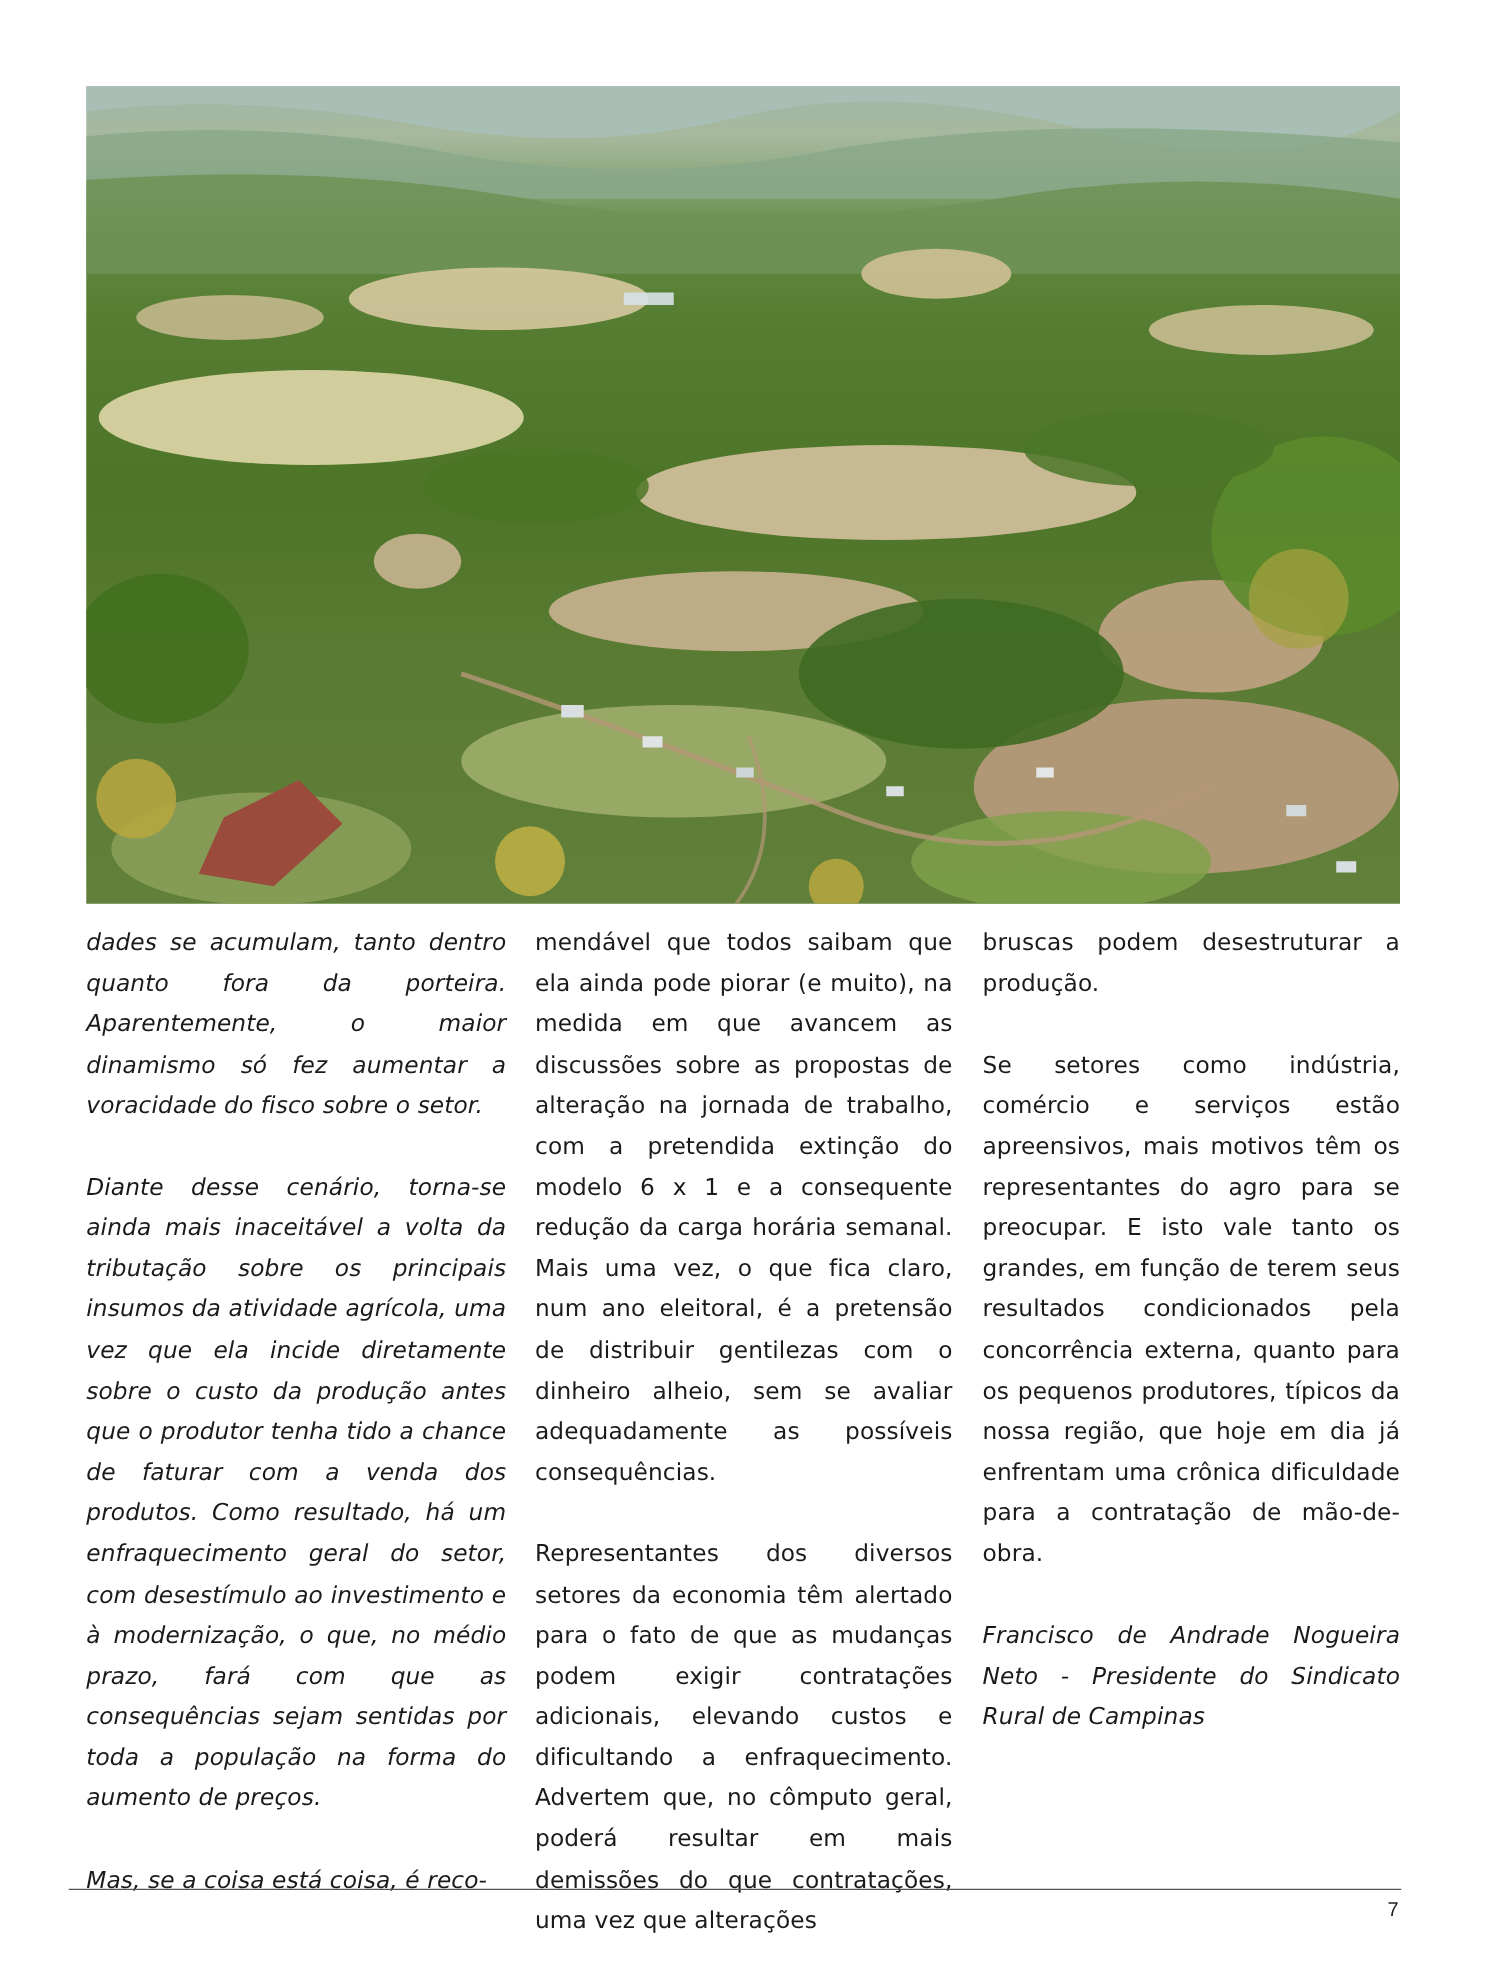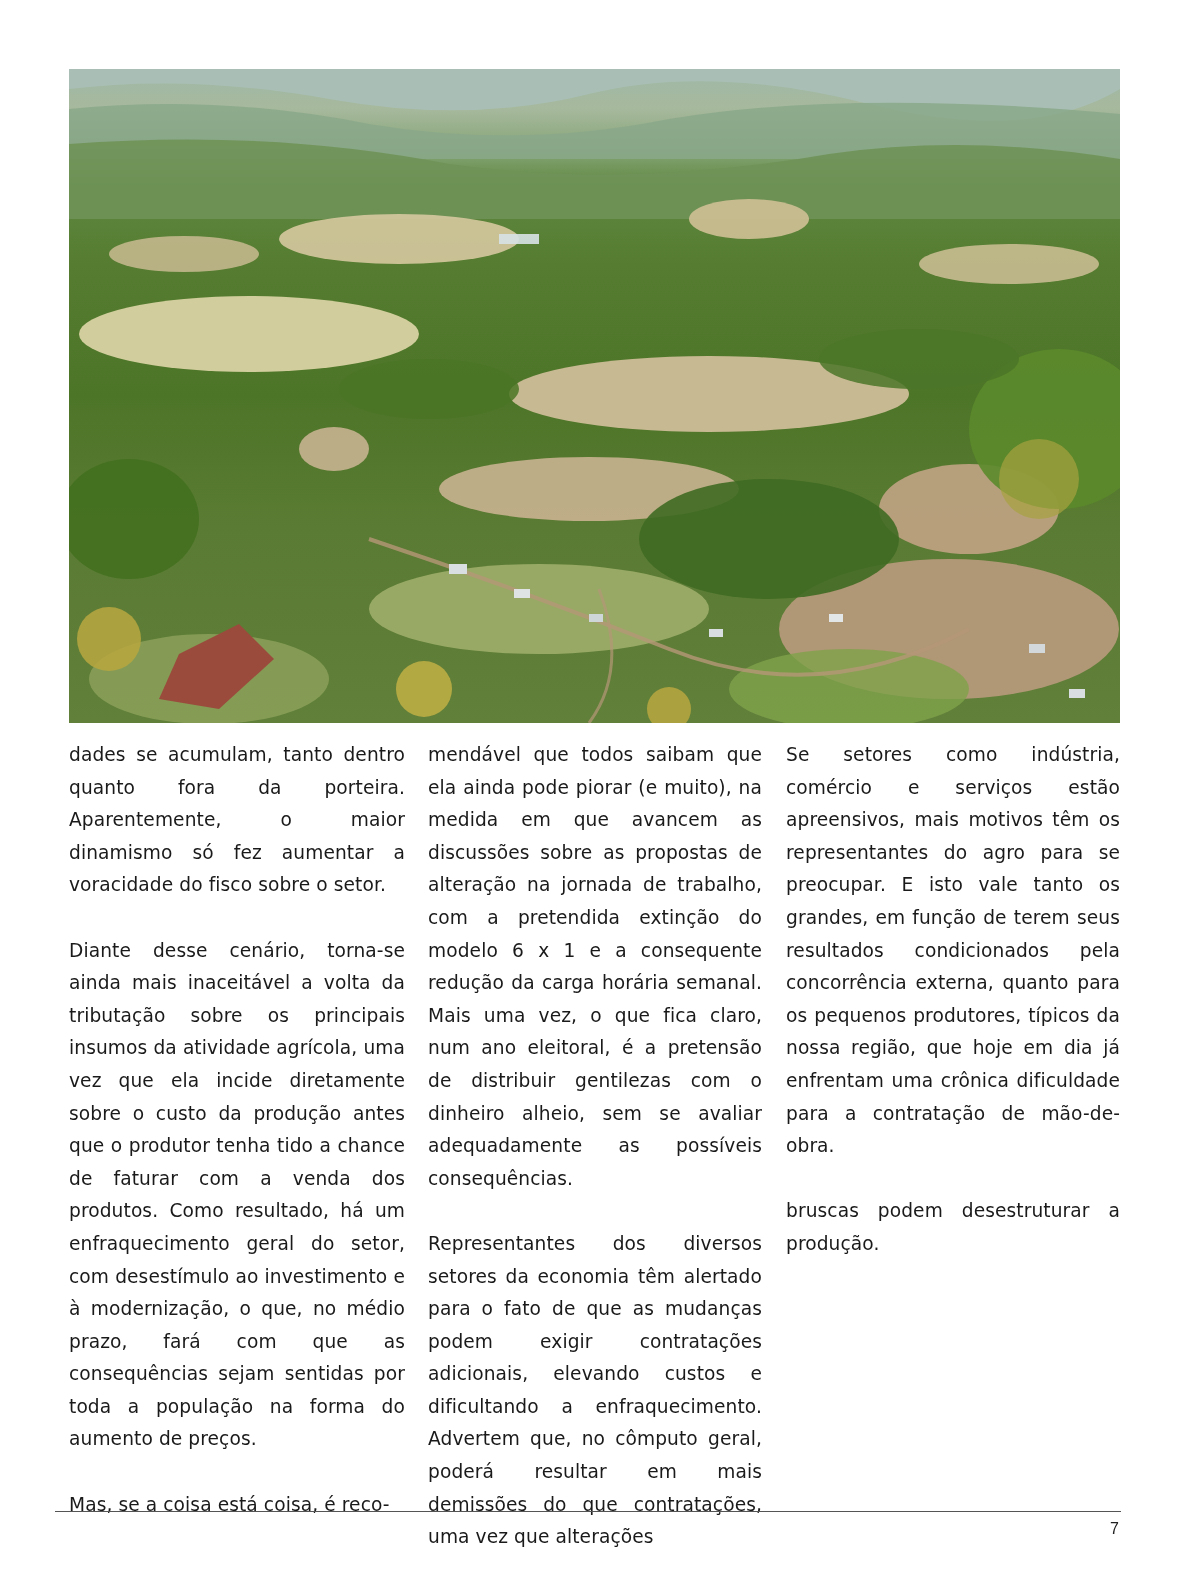--- a/index.html
+++ b/index.html
@@ -6,21 +6,21 @@
   body { width: 1200px; height: 1581px; position: relative; overflow: hidden;
          font-family: "DejaVu Sans", "Liberation Sans", sans-serif; color: #1a1a1a; }
 
   .photo { position: absolute; left: 69px; top: 69px; width: 1051px; height: 654px; overflow: hidden;
            background: linear-gradient(180deg, #9fb8a8 0%, #a7b99d 6%, #88a67a 12%, #5f8840 18%, #557c30 30%, #4d7528 50%, #5a7b33 70%, #61803a 100%); }
   .photo svg { position: absolute; left: 0; top: 0; width: 100%; height: 100%; }
 
   .col { position: absolute; top: 739px; font-size: 18.6px; line-height: 32.6px;
          text-align: justify; letter-spacing: 0.1px; }
   .col p { margin: 0 0 32.6px 0; }
-  .col1 { left: 69px; width: 336px; }
+  .col1 { left: 69px; width: 336px; font-style: italic; }
   .col2 { left: 428px; width: 334px; }
   .col3 { left: 786px; width: 334px; }
   .sig { font-style: italic; margin-top: 32.6px !important; }
 
   .footer-rule { position: absolute; left: 55px; top: 1511px; width: 1066px; height: 1px; background: #555; }
   .footer-left { position: absolute; left: 58px; top: 1580px; font-size: 10px; color: #a16207;
                  font-family: "Liberation Sans", sans-serif; letter-spacing: -0.3px; }
   .footer-right { position: absolute; left: 1110px; top: 1520px; font-size: 16px; color: #222;
                   font-family: "Liberation Sans", sans-serif; }
 </style>
@@ -81,19 +81,20 @@
   <p>Diante desse cenário, torna-se ainda mais inaceitável a volta da tributação sobre os principais insumos da atividade agrícola, uma vez que ela incide diretamente sobre o custo da produção antes que o produtor tenha tido a chance de faturar com a venda dos produtos. Como resultado, há um enfraquecimento geral do setor, com desestímulo ao investimento e à modernização, o que, no médio prazo, fará com que as consequências sejam sentidas por toda a população na forma do aumento de preços.</p>
   <p>Mas, se a coisa está coisa, é reco-</p>
 </div>
 
 <div class="col col2">
   <p>mendável que todos saibam que ela ainda pode piorar (e muito), na medida em que avancem as discussões sobre as propostas de alteração na jornada de trabalho, com a pretendida extinção do modelo 6 x 1 e a consequente redução da carga horária semanal. Mais uma vez, o que fica claro, num ano eleitoral, é a pretensão de distribuir gentilezas com o dinheiro alheio, sem se avaliar adequadamente as possíveis consequências.</p>
   <p>Representantes dos diversos setores da economia têm alertado para o fato de que as mudanças podem exigir contratações adicionais, elevando custos e dificultando a enfraquecimento. Advertem que, no cômputo geral, poderá resultar em mais demissões do que contratações, uma vez que alterações</p>
 </div>
 
 <div class="col col3">
+  <p>bruscas podem desestruturar a produção.</p>
   <p>Se setores como indústria, comércio e serviços estão apreensivos, mais motivos têm os representantes do agro para se preocupar. E isto vale tanto os grandes, em função de terem seus resultados condicionados pela concorrência externa, quanto para os pequenos produtores, típicos da nossa região, que hoje em dia já enfrentam uma crônica dificuldade para a contratação de mão-de-obra.</p>
-  <p>bruscas podem desestruturar a produção.</p>
+  <p class="sig">Francisco de Andrade Nogueira Neto - Presidente do Sindicato Rural de Campinas</p>
 </div>
 
 <div class="footer-rule"></div>
 <div class="footer-left">Boletim do Sindicato Rural de Campinas</div>
 <div class="footer-right">7</div>
 
 </body></html>

